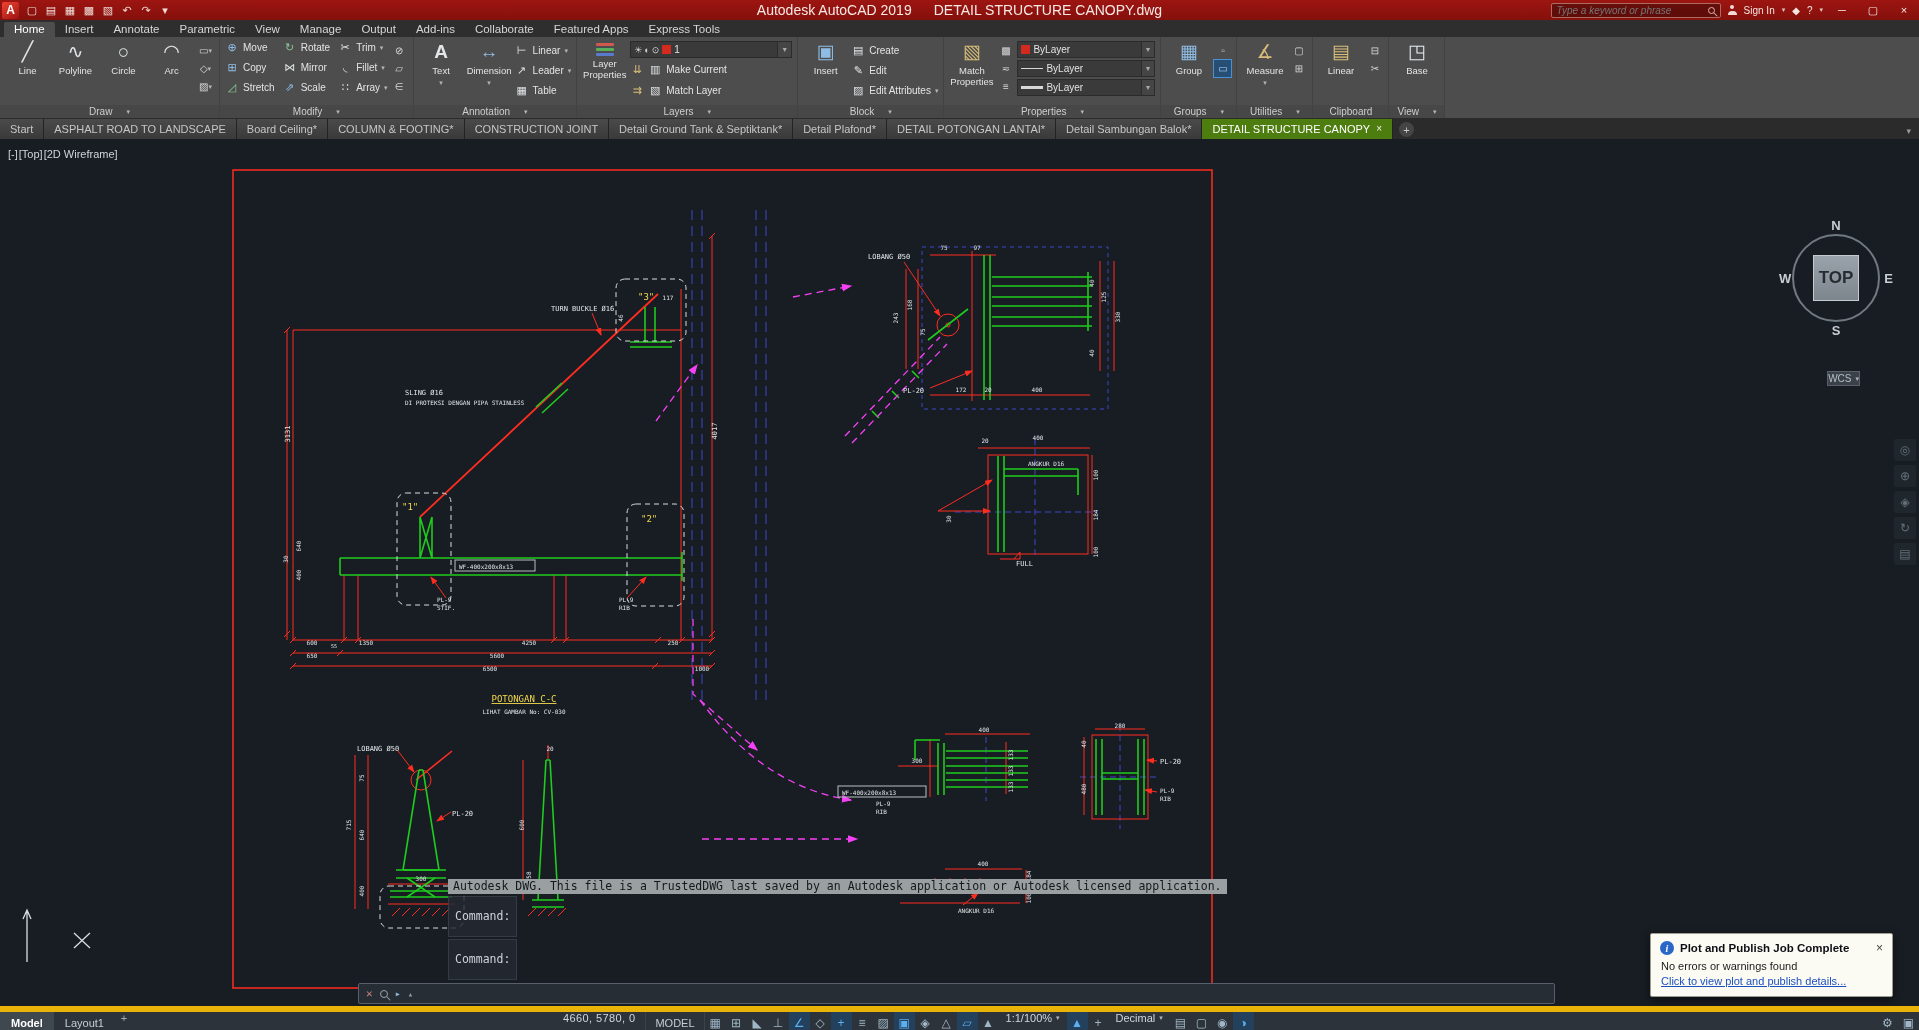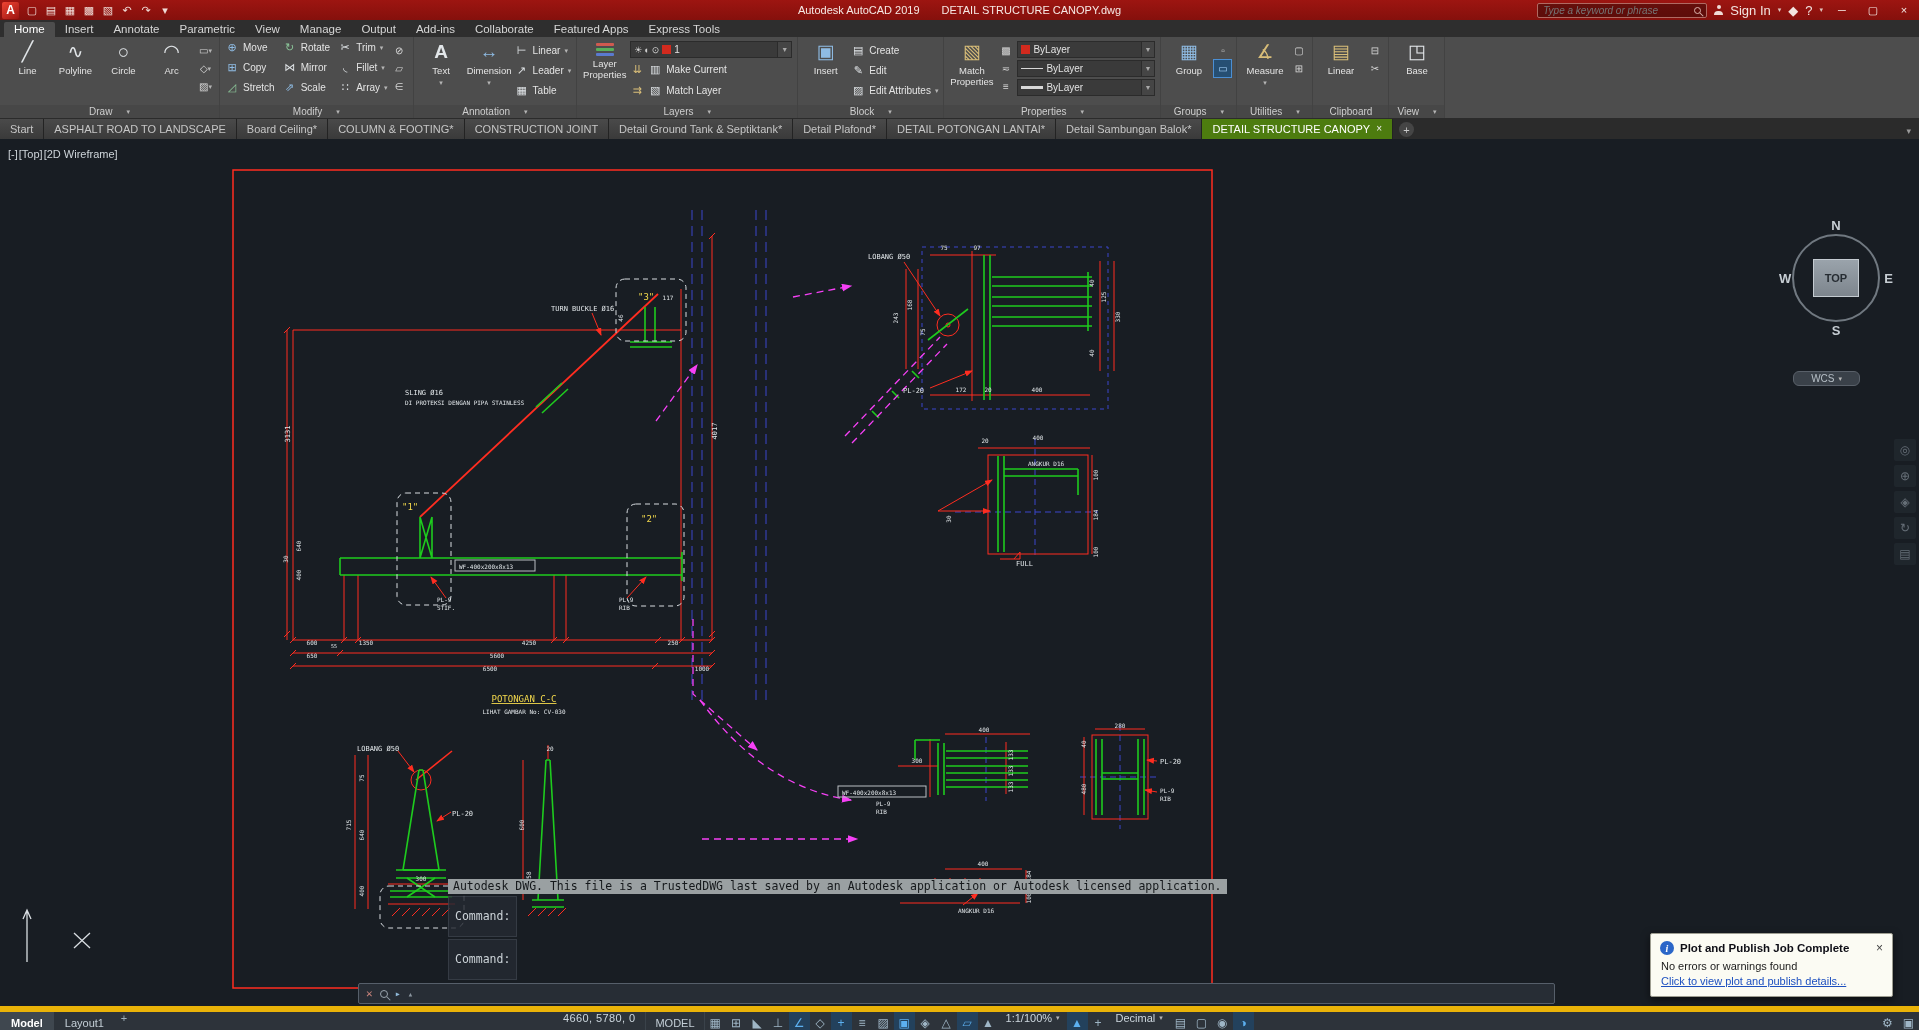--- a/index.html
+++ b/index.html
@@ -2,30 +2,30 @@
 <html><head>
 <meta charset="utf-8">
 <style>
   *{box-sizing:border-box;margin:0;padding:0}
   html,body{width:1919px;height:1030px;overflow:hidden;background:#181d23;font-family:"Liberation Sans",sans-serif;user-select:none}
   
   .titlebar{position:absolute;top:0;left:0;right:0;height:20px;background:linear-gradient(#9d1511,#85100c);display:flex;align-items:center;color:#f2e4e0;font-size:11px;z-index:50}
   .qat{display:flex;align-items:center;gap:1px;padding-left:2px;z-index:2}
   .logo{width:17px;height:17px;background:linear-gradient(145deg,#ef4433,#9c1410);color:#fff;font-weight:bold;font-size:12px;display:flex;align-items:center;justify-content:center;border-radius:2px;margin-right:3px}
   .qico{width:18px;text-align:center;font-size:11px;color:#f0dbd6}
-  .tb-title{position:absolute;left:0;right:0;top:0;height:20px;display:flex;gap:22px;align-items:center;justify-content:center;font-size:11px;color:#f6e9e5;pointer-events:none}
+  .tb-title{position:absolute;left:0;right:0;top:0;height:20px;display:flex;gap:22px;align-items:center;justify-content:center;font-size:14px;color:#f6e9e5;pointer-events:none}
   .tb-right{margin-left:auto;display:flex;align-items:center;gap:7px;padding-right:3px;z-index:2}
   .search{display:flex;align-items:center;background:rgba(40,8,6,.45);border:1px solid #b06a62;border-radius:2px;height:15px;width:170px;padding:0 5px}
   .search input{background:transparent;border:none;outline:none;color:#dcb3ac;font-size:10px;font-style:italic;width:140px;font-family:"Liberation Sans",sans-serif}
   .mag{width:7px;height:7px;border:1px solid #dcb3ac;border-radius:50%;position:relative;margin-left:auto}
   .mag::after{content:"";position:absolute;width:5px;height:1px;background:#dcb3ac;transform:rotate(45deg);right:-4px;bottom:-2px}
   .person{width:9px;height:10px;position:relative}
   .person::before{content:"";position:absolute;top:0;left:2.5px;width:4px;height:4px;border-radius:50%;background:#f0dbd6}
   .person::after{content:"";position:absolute;bottom:0;left:0;width:9px;height:4px;border-radius:4px 4px 0 0;background:#f0dbd6}
-  .tbtxt{font-size:13px;color:#f2e4e0}
+  .tbtxt{font-size:10px;color:#f2e4e0}
   .tiny-caret{font-size:7px;color:#e0c2bc}
   .winbtn{width:24px;text-align:center;color:#f4eae6;font-size:11px}
   
   .ribbontabs{position:absolute;top:20px;left:0;right:0;height:17px;background:#2e2e2e;display:flex;align-items:flex-end;padding-left:4px;font-size:11.5px;color:#d6d6d6}
   .rtab{padding:1px 10px 2px;cursor:default;white-space:nowrap}
   .rtab.active{background:#4d4d4d;color:#fff;border-radius:2px 2px 0 0}
   
   .ribbon{position:absolute;top:37px;left:0;right:0;height:81px;background:#4d4d4d;display:flex;align-items:stretch;color:#e4e4e4}
   .panel{position:relative;border-right:1px solid #424242;padding:1px 5px 14px}
   .pbody{display:flex;gap:3px;align-items:flex-start;height:64px}
@@ -64,22 +64,22 @@
   .canvas svg.draw{position:absolute;inset:0}
   svg.draw text{font-family:"DejaVu Sans Mono","Liberation Mono",monospace}
   .vpctl{position:absolute;top:9px;left:8px;font-size:11px;color:#ced5da;display:flex;gap:1px}
   .viewcube{position:absolute;top:82px;right:26px;width:114px;height:114px}
   .vc-ring{position:absolute;inset:13px;border:2px solid rgba(150,160,168,.7);border-radius:50%}
   .vc-letter{position:absolute;color:#c6cdd3;font-size:13px;font-weight:bold}
   .vc-n{top:-3px;left:50%;transform:translateX(-50%)}
   .vc-s{bottom:-3px;left:50%;transform:translateX(-50%)}
   .vc-w{left:0;top:50%;transform:translateY(-50%)}
   .vc-e{right:0;top:50%;transform:translateY(-50%)}
-  .vc-face{position:absolute;left:50%;top:50%;transform:translate(-50%,-50%);width:46px;height:38px;background:linear-gradient(#9aa3ab,#7d858d);border:1px solid #c4cbd1;color:#262c32;font-size:11px;font-weight:bold;display:flex;align-items:center;justify-content:center}
-  .wcs{position:absolute;top:232px;right:59px;background:#3a4149;border:1px solid #596069;border-radius:6px;color:#b6bfc6;font-size:10px;padding:0 17px;height:15px;display:flex;align-items:center;gap:4px}
+  .vc-face{position:absolute;left:50%;top:50%;transform:translate(-50%,-50%);width:46px;height:46px;background:linear-gradient(#9aa3ab,#7d858d);border:1px solid #c4cbd1;color:#262c32;font-size:17px;font-weight:bold;display:flex;align-items:center;justify-content:center}
+  .wcs{position:absolute;top:232px;right:59px;background:#3a4149;border:1px solid #596069;border-radius:0;color:#b6bfc6;font-size:10px;padding:0 0;height:15px;display:flex;align-items:center;gap:4px}
   .navbar{position:absolute;right:3px;top:300px;display:flex;flex-direction:column;gap:4px;opacity:.5}
   .navbtn{width:22px;height:22px;background:rgba(70,80,92,.35);color:#b2bfc9;display:flex;align-items:center;justify-content:center;font-size:12px;border-radius:2px}
   
   .cmdwin{position:absolute;left:358px;bottom:2px;width:1197px;font-family:"DejaVu Sans Mono","Liberation Mono",monospace;font-size:11.5px}
   .cmd-hist{margin-left:90px;display:flex;flex-direction:column;align-items:flex-start;gap:2px;margin-bottom:3px}
   .trusted{background:#9aa0a2;color:#15181b;padding:0 5px;line-height:15px}
   .cline{background:rgba(36,42,50,.82);border:1px solid rgba(110,120,132,.25);color:#ccd3d8;padding:12px 6px;line-height:15px}
   .cinput{display:flex;align-items:center;height:21px;background:#272d35;border:1px solid #565f6a;border-radius:2px;padding:0 7px;gap:7px}
   .ci-x{color:#c8837b;font-size:11px}
   .ci-mag{width:8px;height:8px;border:1px solid #9aa4ad;border-radius:50%;position:relative}

